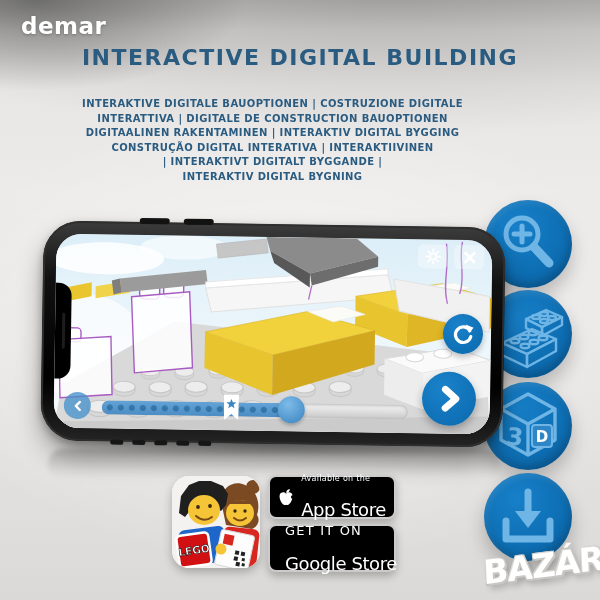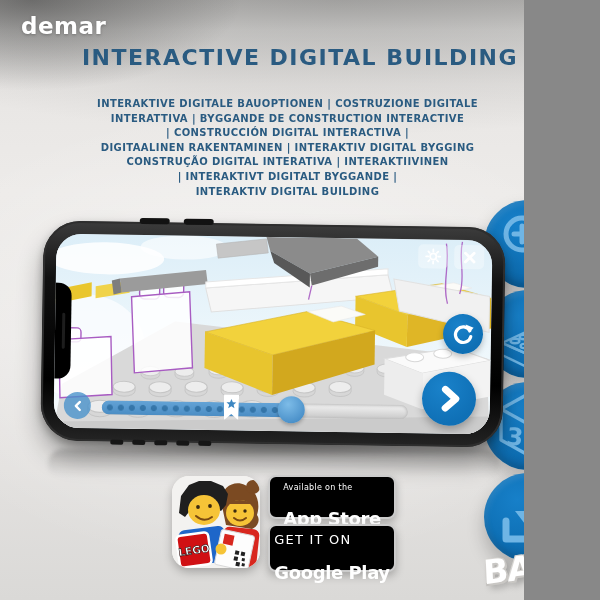--- a/index.html
+++ b/index.html
@@ -1,30 +1,30 @@
 <!DOCTYPE html>
 <html><head>
 <meta charset="utf-8">
 <style>
   html,body{margin:0;padding:0;background:#888;}
   .stage{
-    position:relative;width:524px;height:600px;overflow:hidden;
+    position:relative;width:600px;height:600px;overflow:hidden;
     font-family:"DejaVu Sans",sans-serif;
     background:
       radial-gradient(ellipse 300px 130px at 6% 0%, rgba(35,35,35,.48), rgba(35,35,35,0) 70%),
       radial-gradient(ellipse 750px 180px at 65% 0%, rgba(90,90,90,.28), rgba(90,90,90,0) 75%),
       radial-gradient(ellipse 520px 320px at 48% 56%, rgba(255,255,255,.55), rgba(255,255,255,0) 72%),
       linear-gradient(180deg,#bcbbb9 0%,#d9d8d6 5%,#e8e6e4 14%,#edebe9 32%,#eae8e6 56%,#e3e1df 78%,#dad9d7 100%);
   }
   
   .brand{position:absolute;left:21px;top:13px;font-size:23px;font-weight:bold;color:#ffffff;
     letter-spacing:.5px;text-shadow:0 1px 3px rgba(0,0,0,.25);}
   .title{position:absolute;left:0;top:45px;width:600px;text-align:center;
     font-size:22px;font-weight:bold;letter-spacing:1.5px;color:#2a5b81;}
-  .subtitle{position:absolute;left:15px;top:97px;width:545px;text-align:center;
+  .subtitle{position:absolute;left:0;top:97px;width:545px;text-align:center;
     font-size:10px;font-weight:bold;letter-spacing:.4px;line-height:14.6px;color:#2a5b81;}
   .subtitle span{display:block;white-space:nowrap;}
   
   .feature-circle{position:absolute;left:484px;width:88px;height:88px;border-radius:50%;
     background:radial-gradient(circle at 38% 30%, #1780c9 0%, #0e6fb4 55%, #0a5e9f 100%);
     box-shadow:0 10px 18px rgba(0,0,0,.22), inset -2px -5px 9px rgba(0,0,0,.18), inset 2px 3px 6px rgba(255,255,255,.12);
     z-index:2;display:flex;align-items:center;justify-content:center;}
   .fc-1{top:108px}.fc-2{top:200px}.fc-3{top:290px}.fc-4{top:382px}.fc-5{top:473px}
   
   .phone-shadow{position:absolute;left:58px;top:430px;width:430px;height:26px;border-radius:50%;
@@ -67,47 +67,46 @@
   .slider-thumb{position:absolute;left:176px;top:-7px;width:27px;height:27px;border-radius:50%;
     background:radial-gradient(circle at 38% 30%, #7dbce8, #4a90c9 75%);box-shadow:0 2px 4px rgba(0,0,0,.25);}
   .slider-marker{position:absolute;left:122px;top:-8px;width:15px;height:26px;background:#fff;
     clip-path:polygon(0 0,100% 0,100% 100%,50% 76%,0 100%);box-shadow:0 1px 2px rgba(0,0,0,.2);
     display:flex;justify-content:center;}
   
   .lego-app{position:absolute;left:172px;top:476px;width:88px;height:92px;border-radius:17px;
     overflow:hidden;background:#f3f2f0;box-shadow:0 4px 10px rgba(0,0,0,.25);z-index:6;}
   .store-badge{position:absolute;left:268px;width:128px;background:#000;border:2px solid #cbcbcb;
     border-radius:8px;box-sizing:border-box;display:flex;align-items:center;padding:0 8px;gap:7px;
-    box-shadow:0 4px 8px rgba(0,0,0,.25);z-index:6;flex-direction:column;}
+    box-shadow:0 4px 8px rgba(0,0,0,.25);z-index:6;}
   .badge-appstore{top:475px;height:44px;}
   .badge-gplay{top:524px;height:48px;}
   .badge-text{display:flex;flex-direction:column;justify-content:center;line-height:1;color:#fff;}
   .badge-small{font-size:8px;letter-spacing:.3px;margin-bottom:2px;}
   .badge-small.gp{font-size:13px;letter-spacing:1.2px;}
-  .badge-big{font-size:18px;font-weight:bold;letter-spacing:-.4px;white-space:nowrap;margin-top:16px;}
+  .badge-big{font-size:18px;font-weight:normal;letter-spacing:-.4px;white-space:nowrap;margin-top:16px;}
   
   .watermark{position:absolute;left:483px;top:546px;width:120px;text-align:center;z-index:10;
     font-size:33px;font-weight:bold;color:#fff;transform:rotate(-7deg) skewX(-4deg);letter-spacing:-1px;
     text-shadow:2px 2px 0 #c9c7c4,-1px -1px 0 #d8d6d3,1px -1px 0 #cfcdca,-1px 2px 0 #c4c2bf,4px 5px 7px rgba(0,0,0,.28);}
 </style>
 </head>
 <body>
 
 <div class="stage">
 
   <div class="brand">demar</div>
   <div class="title">INTERACTIVE DIGITAL BUILDING</div>
   <div class="subtitle">
     <span>INTERAKTIVE DIGITALE BAUOPTIONEN | COSTRUZIONE DIGITALE</span>
-    <span>INTERATTIVA | BYGGANDE DE CONSTRUCTION INTERACTIVE</span>
-    <span>| CONSTRUCCIÓN DIGITAL INTERACTIVA |</span>
+    <span>INTERATTIVA | DIGITALE DE CONSTRUCTION BAUOPTIONEN</span>
     <span>DIGITAALINEN RAKENTAMINEN | INTERAKTIV DIGITAL BYGGING</span>
     <span>CONSTRUÇÃO DIGITAL INTERATIVA | INTERAKTIIVINEN</span>
     <span>| INTERAKTIVT DIGITALT BYGGANDE |</span>
-    <span>INTERAKTIV DIGITAL BUILDING</span>
+    <span>INTERAKTIV DIGITAL BYGNING</span>
   </div>
 
   <div class="feature-circle fc-2">
     <svg width="88" height="88" viewBox="0 0 88 88">
       <circle cx="38" cy="34" r="16" fill="none" stroke="#6fb5e5" stroke-width="5"></circle>
       <line x1="30" y1="34" x2="46" y2="34" stroke="#6fb5e5" stroke-width="5" stroke-linecap="round"></line>
       <line x1="38" y1="26" x2="38" y2="42" stroke="#6fb5e5" stroke-width="5" stroke-linecap="round"></line>
       <line x1="50" y1="47" x2="65" y2="63" stroke="#6fb5e5" stroke-width="9" stroke-linecap="round"></line>
     </svg>
   </div>
@@ -361,18 +360,18 @@
 
   <div class="store-badge badge-gplay">
     <svg width="24" height="26" viewBox="0 0 24 24">
       <polygon points="3,1.8 13.5,12 3,22.2" fill="#00c4ff"></polygon>
       <polygon points="3,1.8 17,9 13.5,12" fill="#00e370"></polygon>
       <polygon points="3,22.2 17,15 13.5,12" fill="#ff3a44"></polygon>
       <polygon points="17,9 21.2,11.1 21.2,12.9 17,15 13.7,12" fill="#ffc400"></polygon>
     </svg>
     <div class="badge-text">
       <span class="badge-small gp">GET IT ON</span>
-      <span class="badge-big">Google Play</span>
+      <span class="badge-big">Google Store</span>
     </div>
   </div>
 
   <div class="watermark">BAZÁR</div>
 </div>
 
 </body></html>

